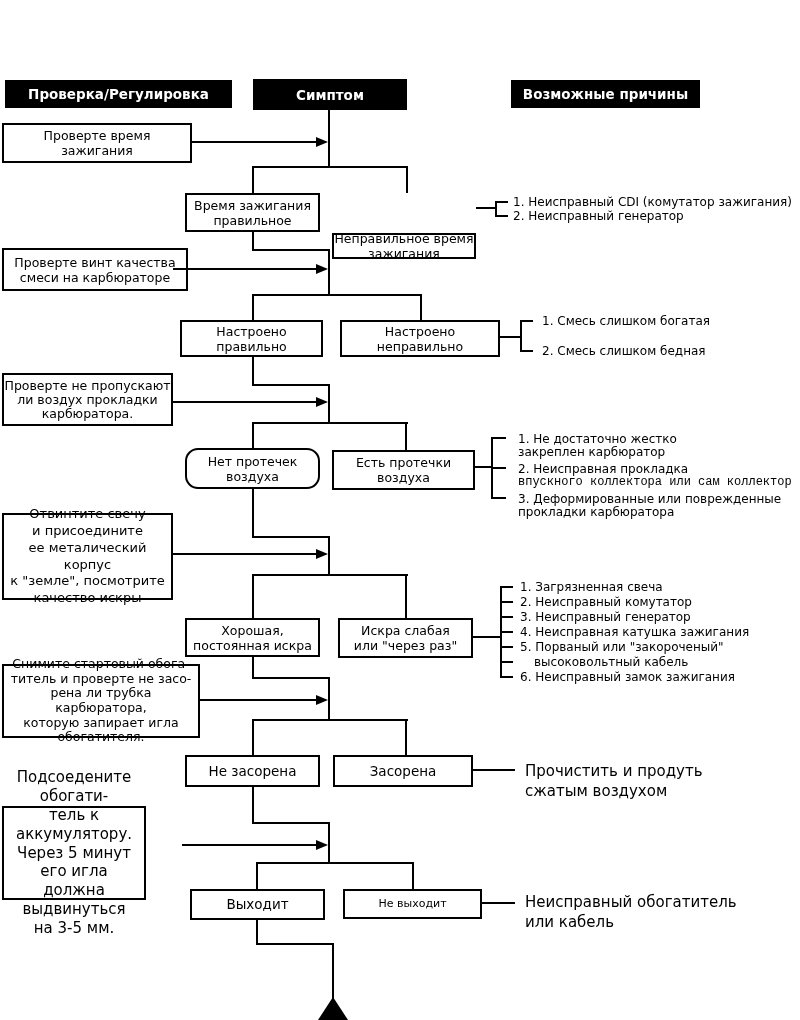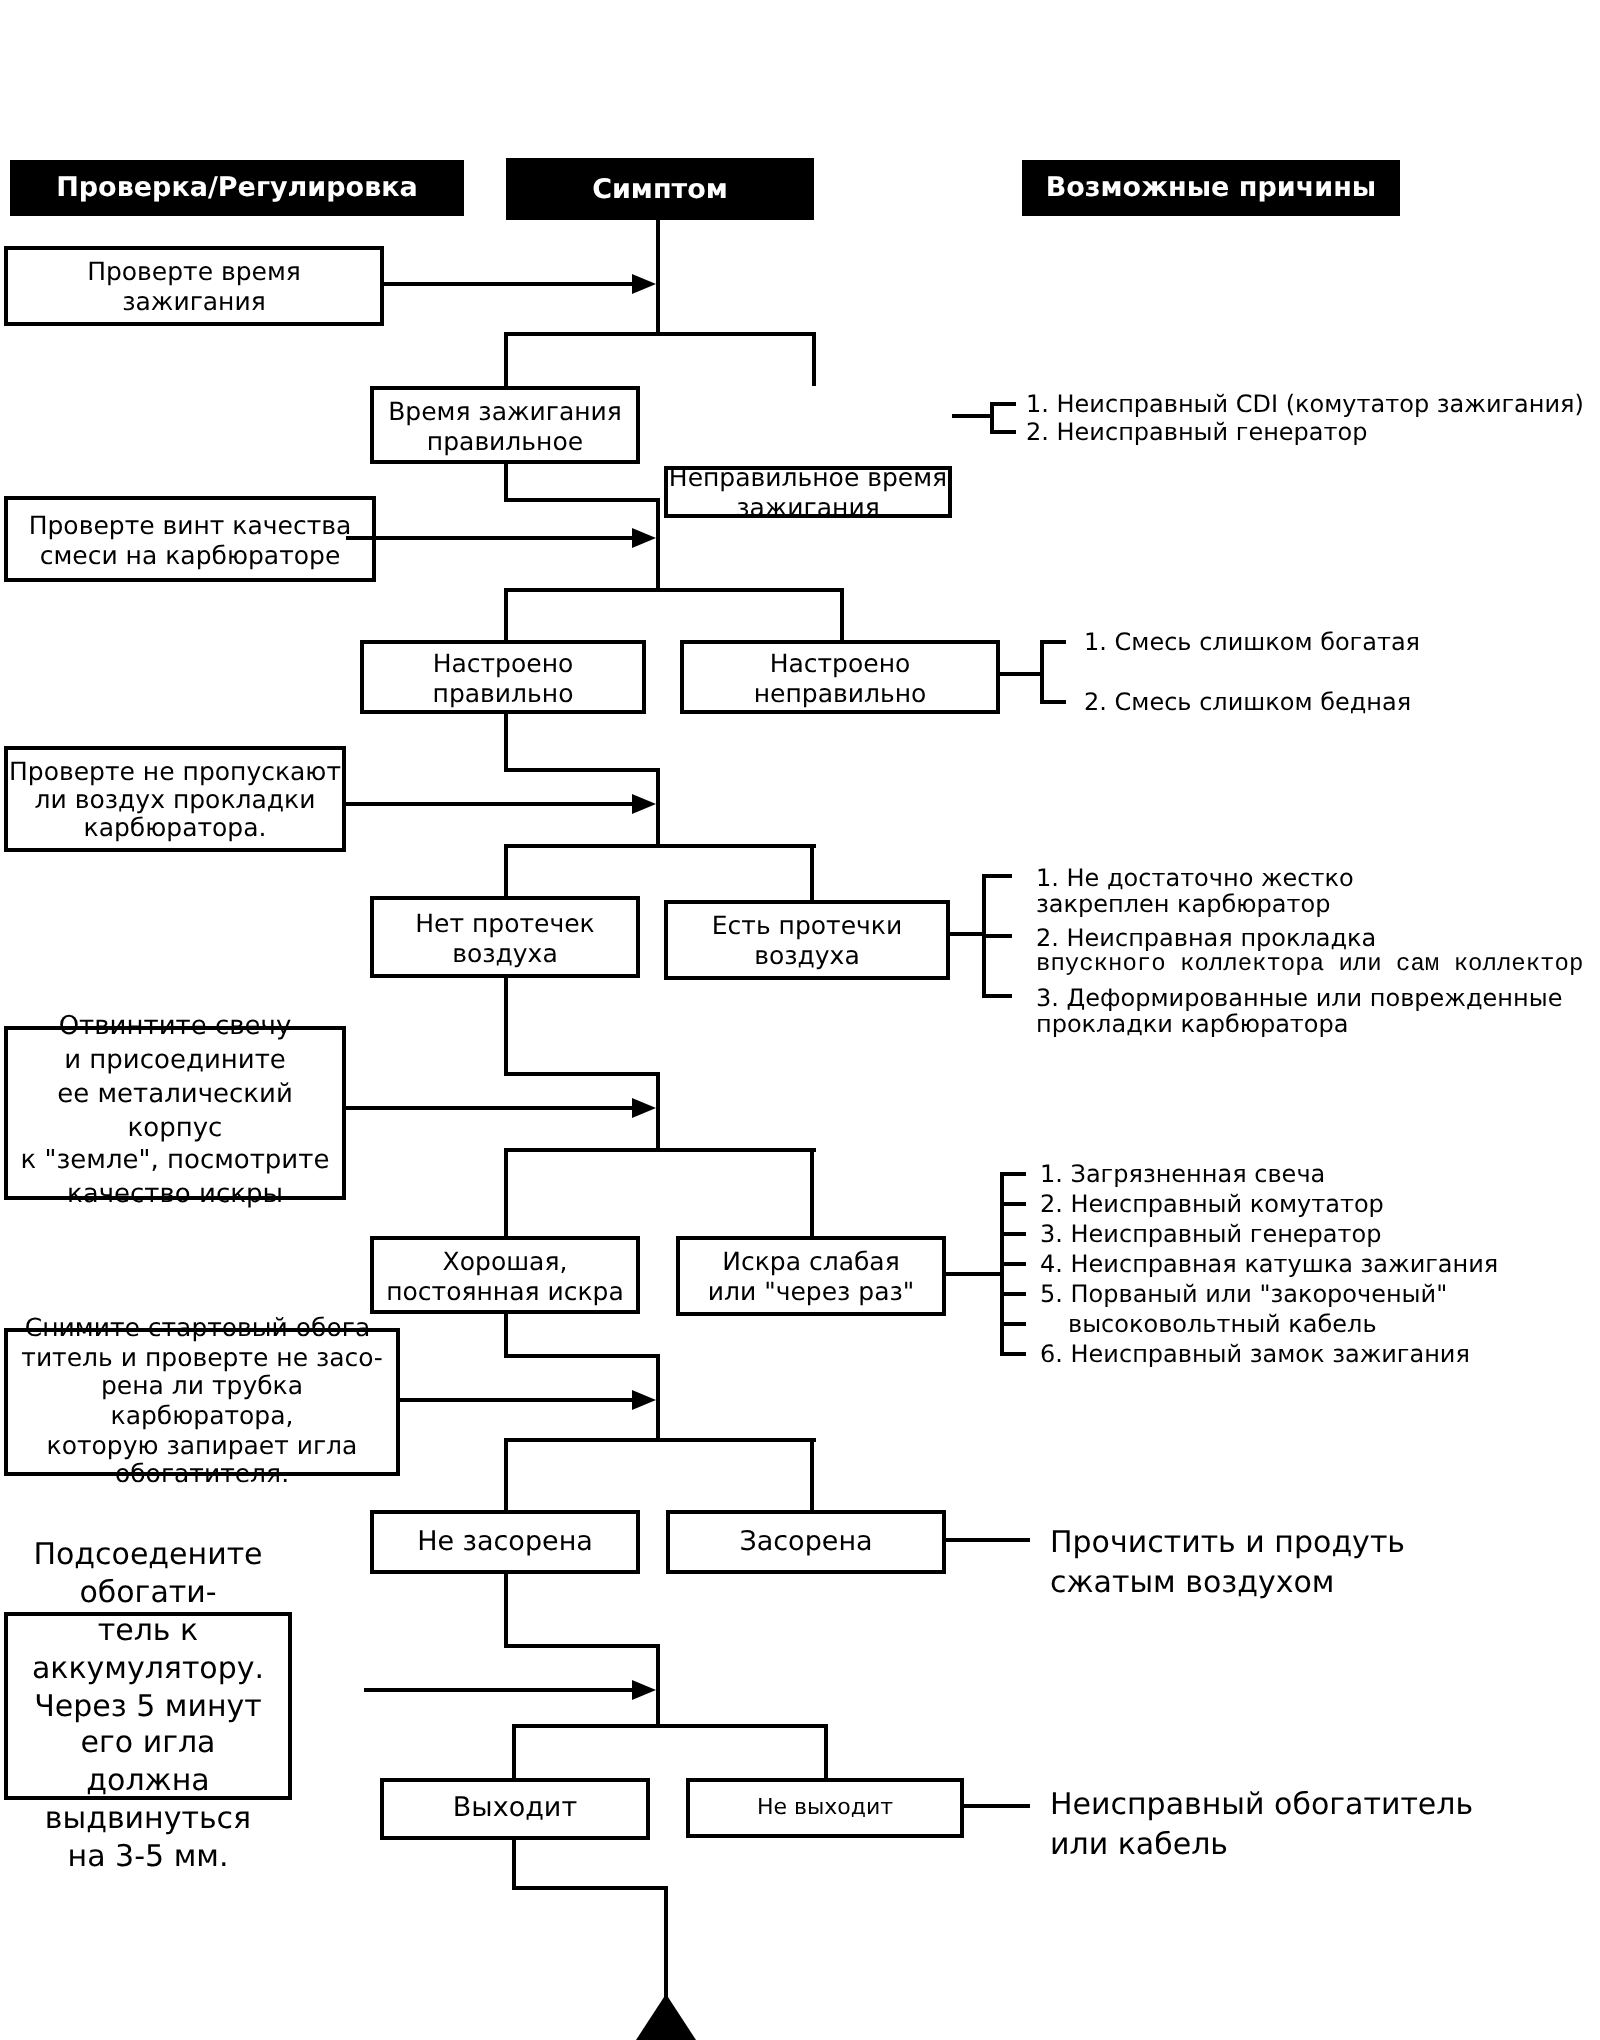--- a/index.html
+++ b/index.html
@@ -75,21 +75,21 @@
   <div class="ln" style="left:252px;top:384px;width:78px;height:2px;"></div>
   <div class="ln" style="left:328px;top:384px;width:2px;height:40px;"></div>
   <div class="box" style="left:2px;top:373px;width:171px;height:53px;line-height:1.12;">Проверте не пропускают
 ли воздух прокладки
 карбюратора.</div>
   <div class="ln" style="left:173px;top:401px;width:145px;height:2px;"></div>
   <div class="ah" style="left:316px;top:397px;"></div>
   <div class="ln" style="left:252px;top:422px;width:156px;height:2px;"></div>
   <div class="ln" style="left:252px;top:422px;width:2px;height:26px;"></div>
   <div class="ln" style="left:405px;top:422px;width:2px;height:28px;"></div>
-  <div class="box" style="left:185px;top:448px;width:135px;height:41px;">Нет протечек
+  <div class="box" style="left:185px;top:448px;width:135px;height:41px;border-radius:13px;">Нет протечек
 воздуха</div>
   <div class="box" style="left:332px;top:450px;width:143px;height:40px;">Есть протечки
 воздуха</div>
   <div class="ln" style="left:475px;top:466px;width:18px;height:2px;"></div>
   <div class="ln" style="left:491px;top:437px;width:2px;height:62px;"></div>
   <div class="ln" style="left:491px;top:437px;width:15px;height:2px;"></div>
   <div class="ln" style="left:491px;top:467px;width:15px;height:2px;"></div>
   <div class="ln" style="left:491px;top:497px;width:15px;height:2px;"></div>
   <div class="cause" style="left:518px;top:432px;">1. Не достаточно жестко</div>
   <div class="cause" style="left:518px;top:445px;">закреплен карбюратор</div>

